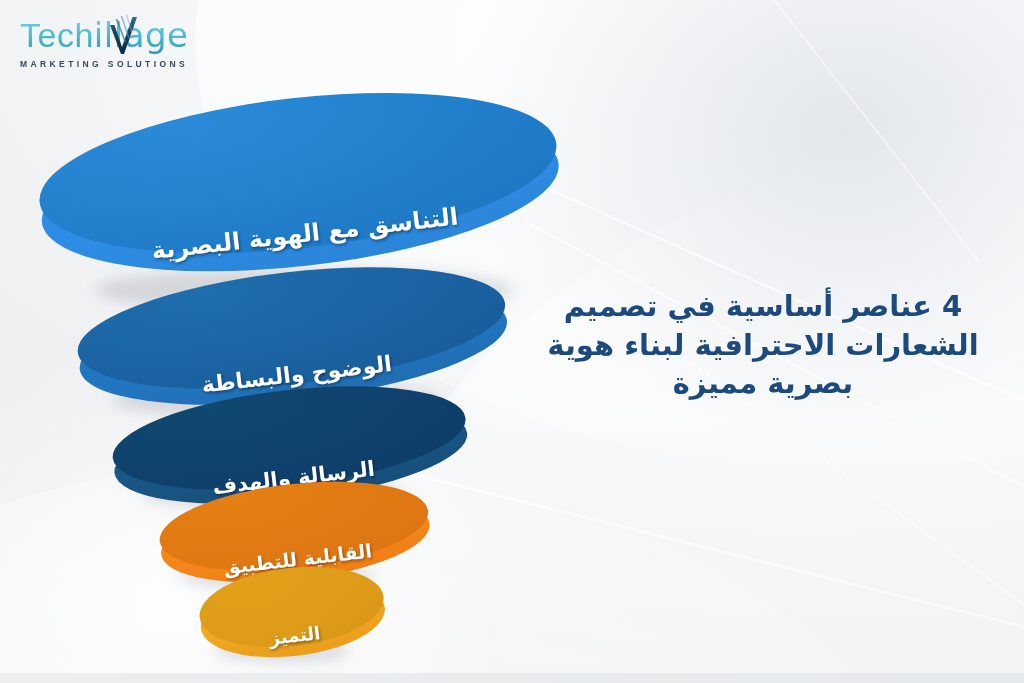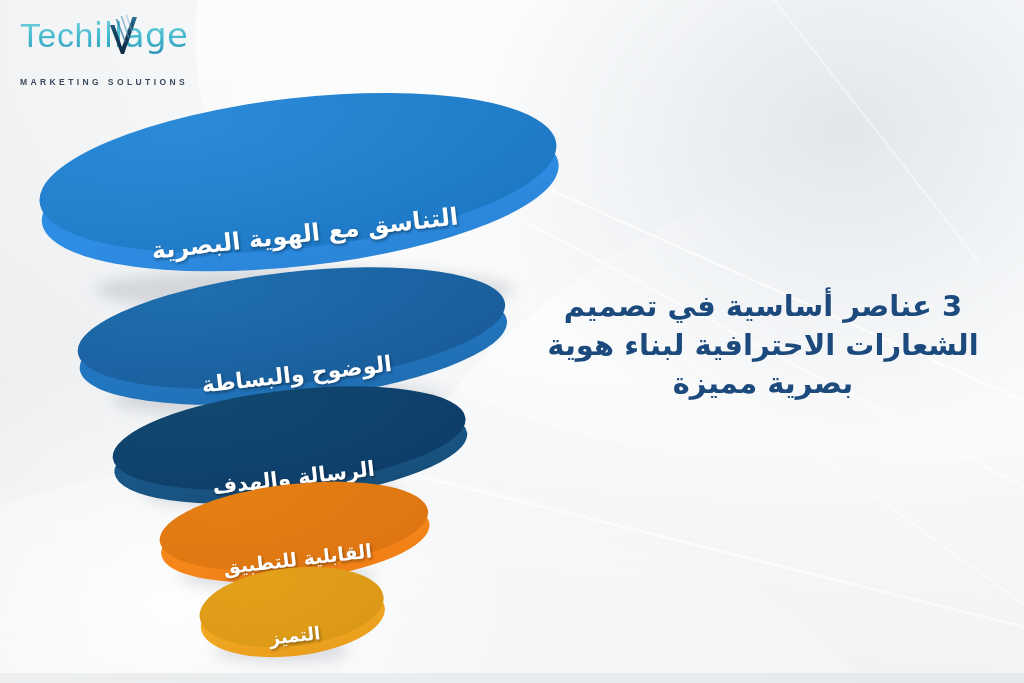--- a/index.html
+++ b/index.html
@@ -111,21 +111,21 @@
     font-family: "DejaVu Sans", sans-serif;
   }
   .logo-v {
     position: absolute;
     left: 84px;
     top: -4px;
     width: 40px;
     height: 44px;
   }
   .logo-tag {
-    margin-top: 19px;
+    margin-top: 1px;
     font-size: 8.5px;
     letter-spacing: 3.4px;
     color: #3a4a5c;
     font-weight: 700;
     font-family: "Liberation Sans", sans-serif;
   }
 
   
   .headline {
     position: absolute;
@@ -226,21 +226,21 @@
         </defs>
         <path d="M6 11 L17 40 L20 40 L33 3 L28.5 3 L18 33 L10.5 11 Z" fill="url(#vgrad)"></path>
         <path d="M11.5 5 L20.5 28 L22.2 28 L13.6 5 Z" fill="#3c7fa3" opacity="0.75"></path>
         <path d="M16.5 2 L24 24 L25.6 24 L18.4 2 Z" fill="#5a9dbd" opacity="0.6"></path>
         <path d="M21.5 0.5 L27.6 19 L29 19 L23.2 0.5 Z" fill="#84bcd4" opacity="0.5"></path>
       </svg>
     </div>
     <div class="logo-tag">MARKETING SOLUTIONS</div>
   </div>
 
-  <div class="headline">3 عناصر أساسية في تصميم الشعارات الاحترافية لبناء هوية بصرية مميزة</div>
+  <div class="headline">4 عناصر أساسية في تصميم الشعارات الاحترافية لبناء هوية بصرية مميزة</div>
 
   <div class="funnel">
 
     <div class="layer-shadow" style="left:95px; top:268px; width:420px; height:44px;"></div>
     <div class="layer" style="left:40px; top:98px; width:520px; height:186px; transform:rotate(-6.5deg);">
       <div class="disc">
         <div class="disc-side" style="top:22px; height:146px; background:linear-gradient(175deg,#2e8fe8 0%,#2d8ce3 55%,#2a84d6 100%);"></div>
         <div class="disc-top" style="height:150px; background:radial-gradient(120% 150% at 30% 10%, #2b8bd8 0%, #1f7bc8 60%, #1a72bb 100%);"></div>
       </div>
       <div class="layer-label" style="top:122px; font-size:24px;">التناسق مع الهوية البصرية</div>

